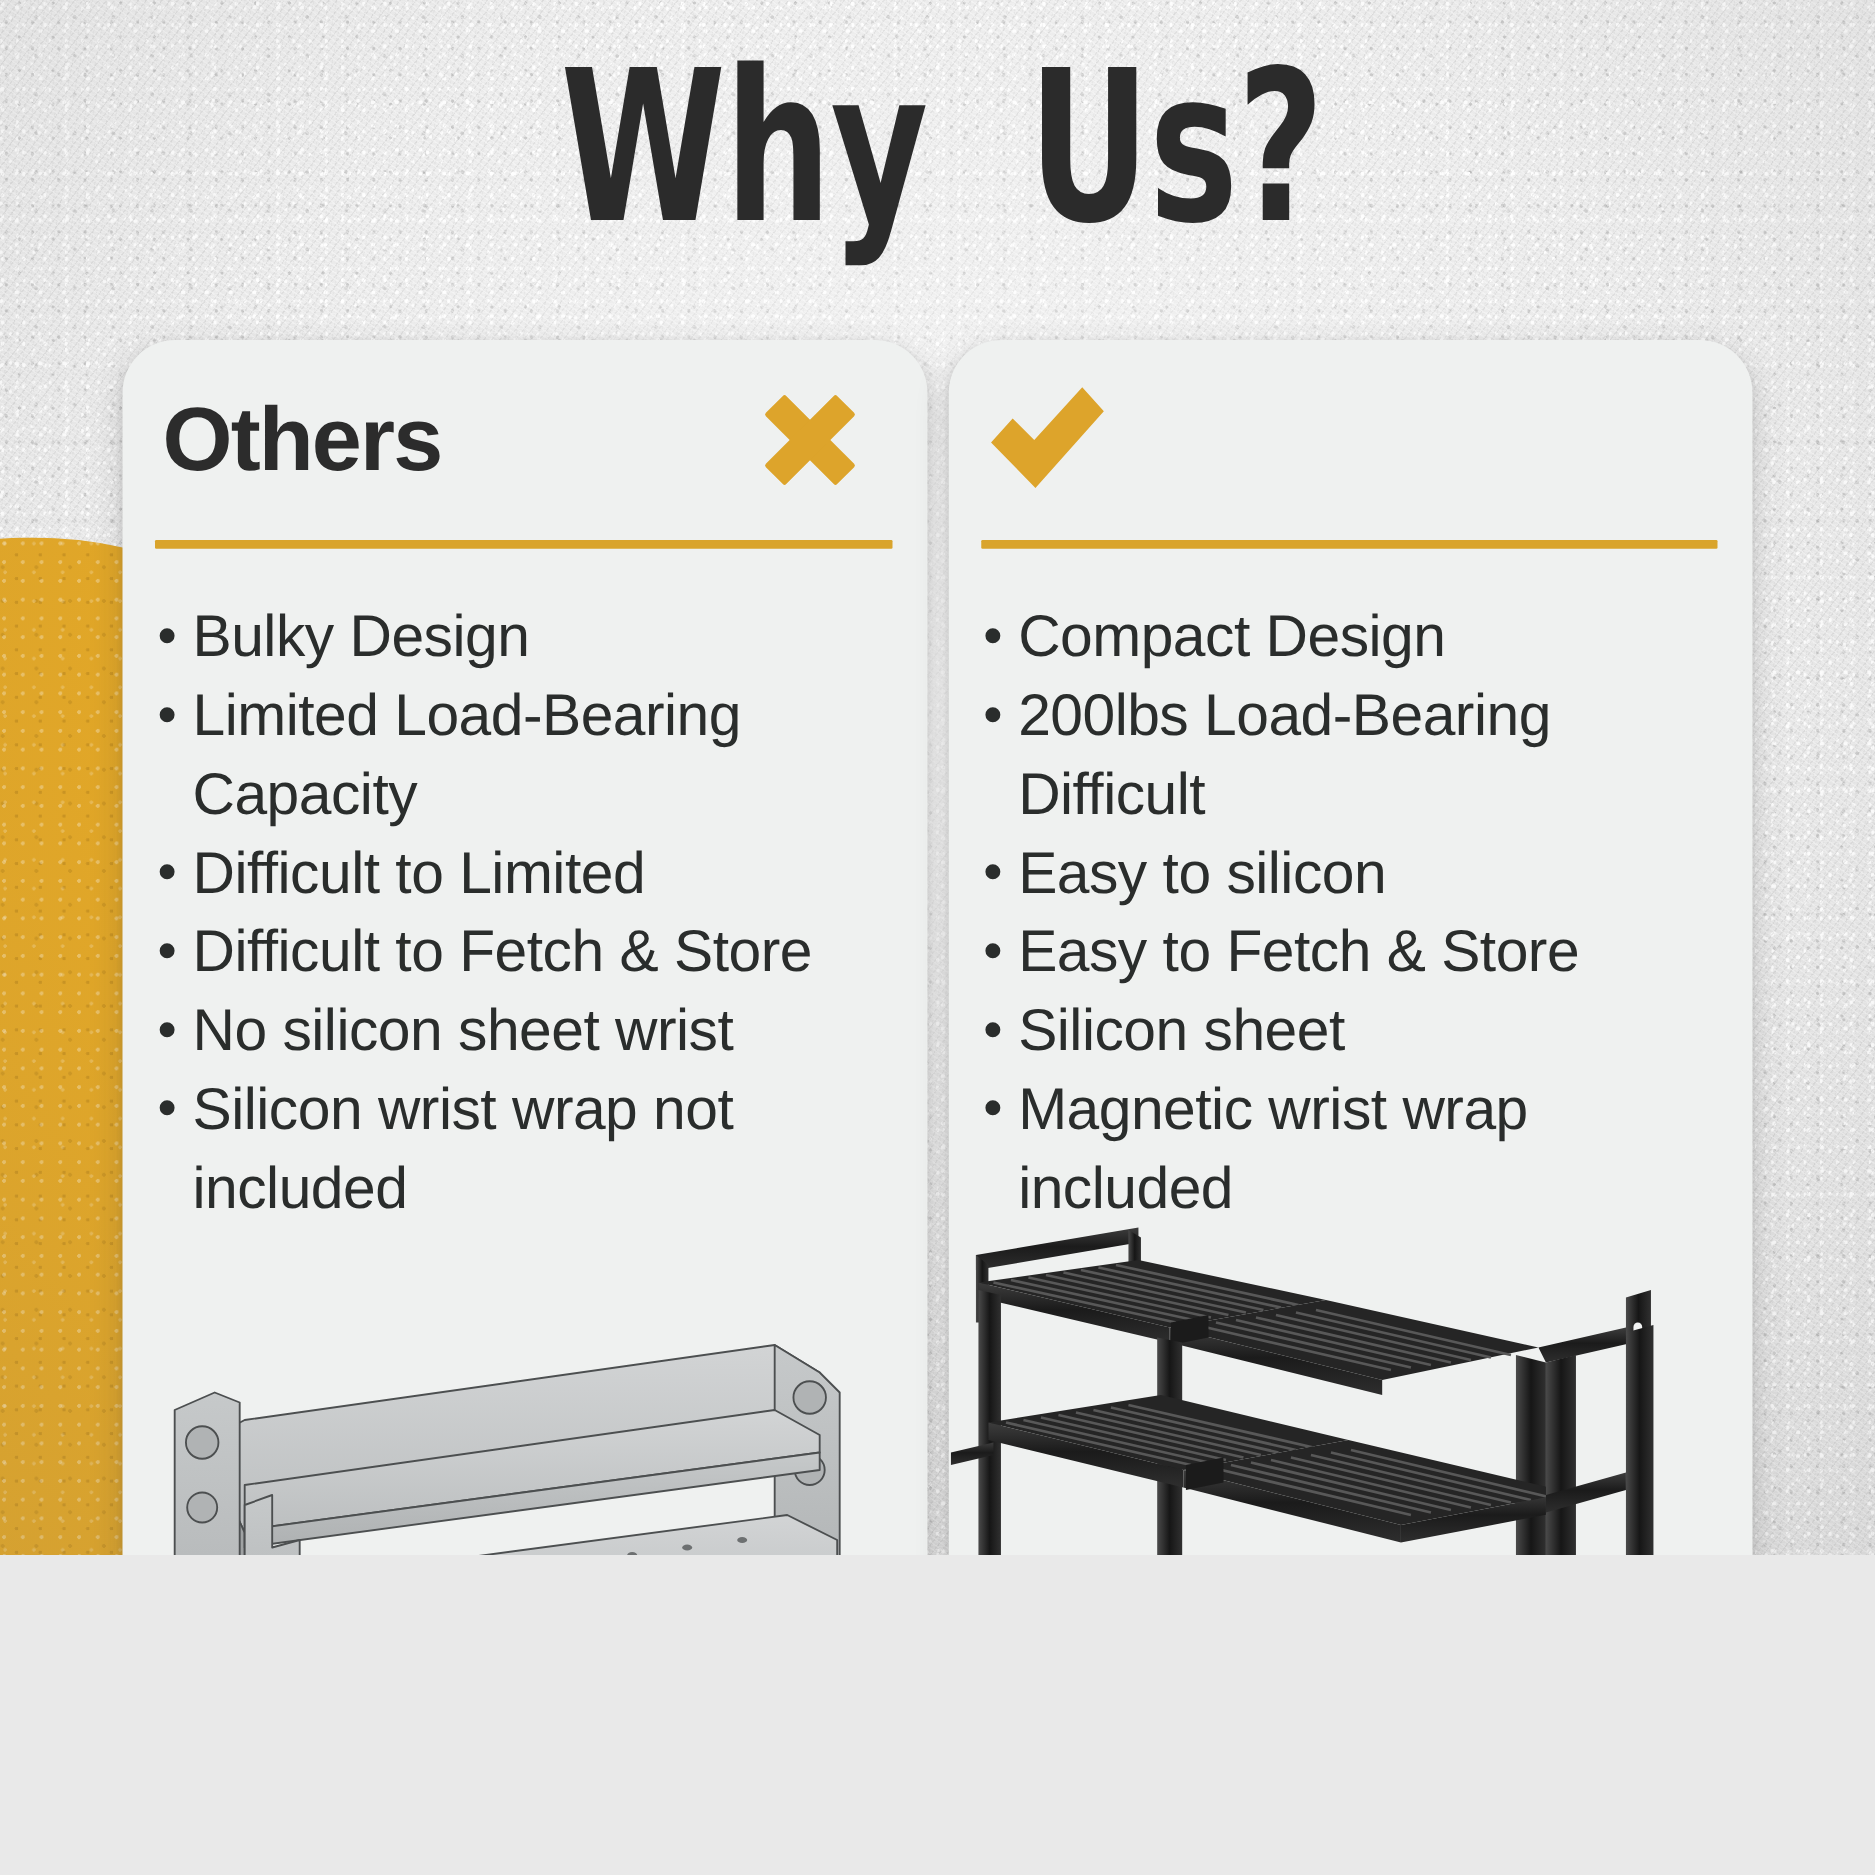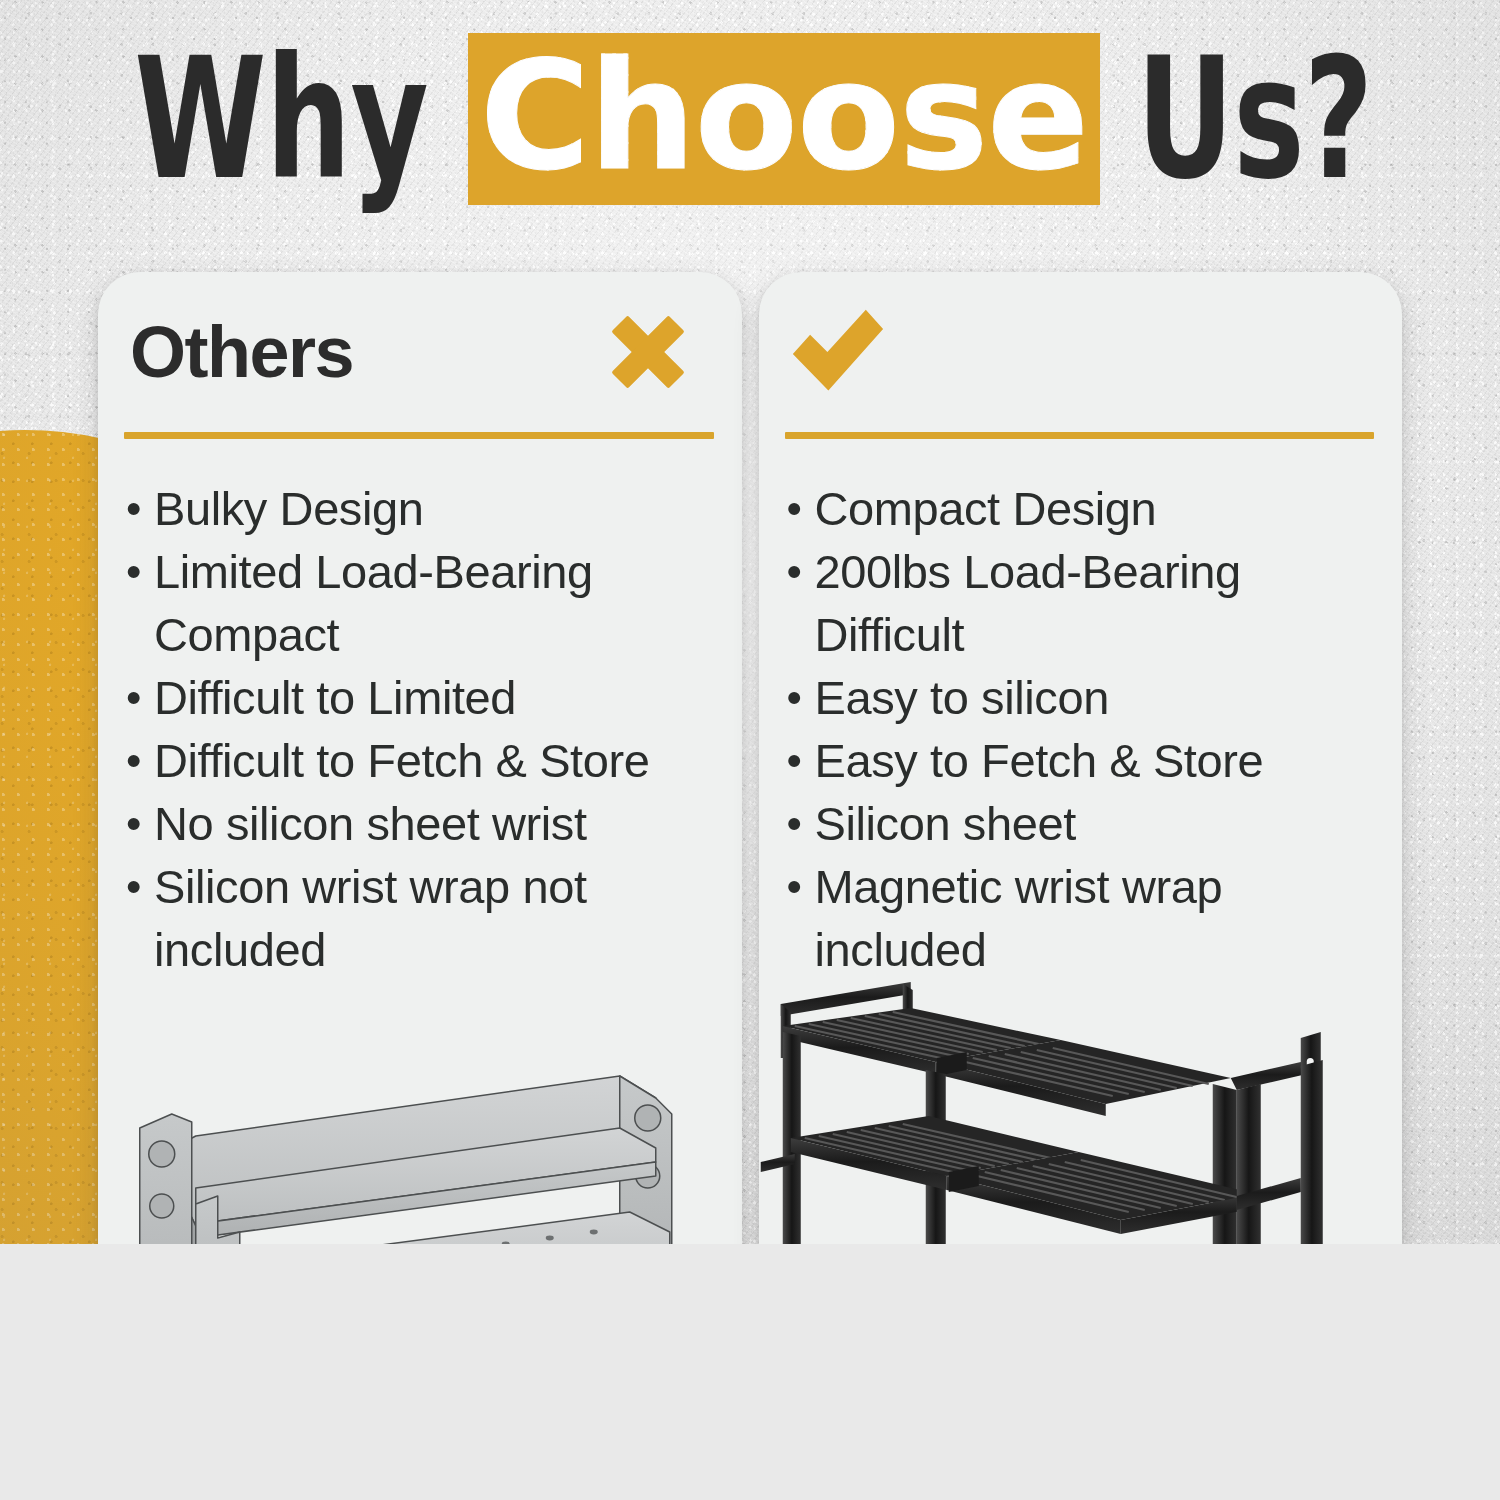--- a/index.html
+++ b/index.html
@@ -210,23 +210,20 @@
 
 <div id="root">
 
   <div class="bg-base"></div>
   <div class="bg-noise2"></div>
   <div class="gold-blob"></div>
   <div class="bg-vignette"></div>
 
   <div class="title-row">
     <span class="title-word grunge title-pad-r">Why</span>
-    <span class="title-highlight">
-      <span class="title-word grunge">Choose</span>
-    </span>
     <span class="title-word grunge title-pad-l">Us?</span>
   </div>
 
   <div class="cards">
 
     <div class="card">
 
       <div class="card-head">
         <div class="card-title">Others</div>
         <span class="head-icon">
@@ -241,21 +238,21 @@
 
       <div class="rule"></div>
 
       <ul class="bullets">
         <li class="bullet">
           <span class="dot">•</span>
           <span class="btext">Bulky Design</span>
         </li>
         <li class="bullet">
           <span class="dot">•</span>
-          <span class="btext">Limited Load-Bearing Compact</span>
+          <span class="btext">Limited Load-Bearing Capacity</span>
         </li>
         <li class="bullet">
           <span class="dot">•</span>
           <span class="btext">Difficult to Limited</span>
         </li>
         <li class="bullet">
           <span class="dot">•</span>
           <span class="btext">Difficult to Fetch &amp; Store</span>
         </li>
         <li class="bullet">

